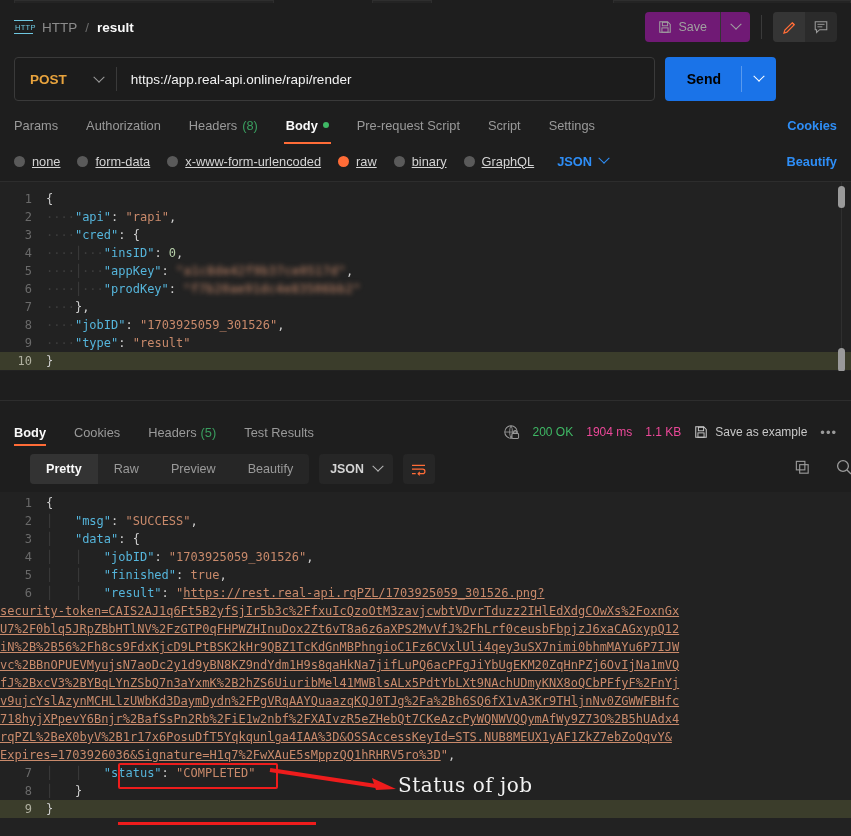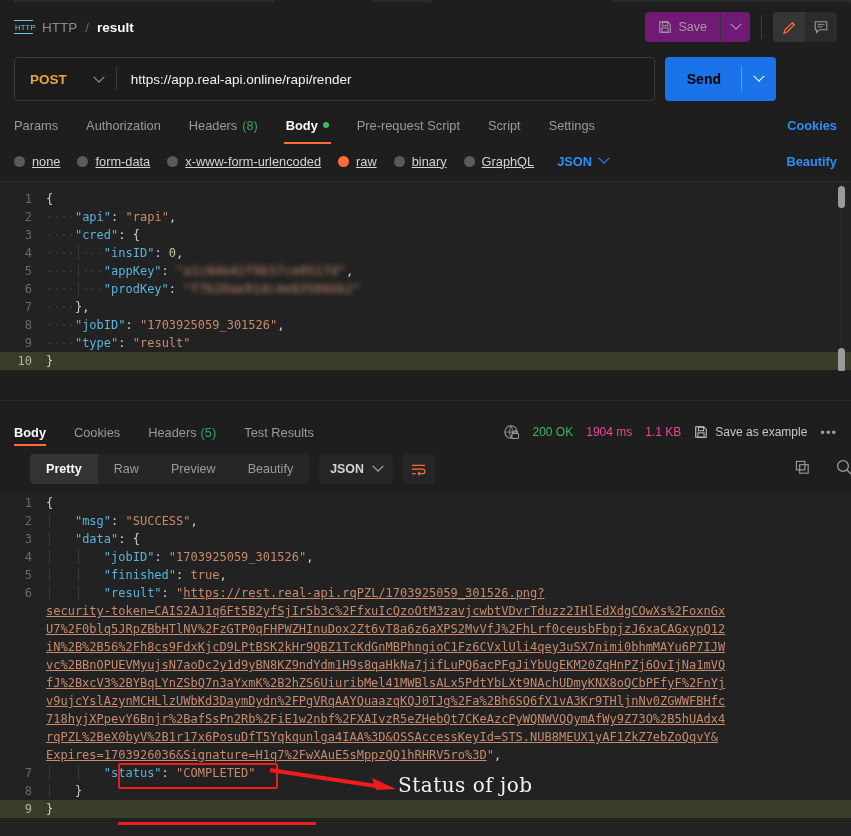--- a/index.html
+++ b/index.html
@@ -109,21 +109,21 @@
   .segs { display: flex; align-items: center; background: #262626; border-radius: 4px; height: 30px; overflow: hidden; }
   .seg { padding: 0 16px; height: 30px; display: flex; align-items: center; font-size: 12.6px; color: #9a9a9a; }
   .seg.active { background: #333333; color: #fafafa; font-weight: bold; }
   .fmtbox { display: flex; align-items: center; gap: 10px; background: #262626; border-radius: 4px; height: 30px; padding: 0 11px; font-size: 12.4px; color: #d4d4d4; font-weight: bold; }
   .wrapbtn { width: 32px; height: 30px; background: #262626; border-radius: 4px; display: flex; align-items: center; justify-content: center; }
   .resp-right { margin-left: auto; display: flex; align-items: center; gap: 24px; }
 
   #resp-editor { top: 492px; left: 0; width: 851px; height: 344px; border-top: none; }
   #resp-editor .code { padding-top: 2px; }
   .url-link { color: #c98a6b; text-decoration: underline; }
-  .wrapline { padding-left: 46px; }
+  .wrapline { }
 
   
   .annot-box { position: absolute; left: 118px; top: 763px; width: 160px; height: 26px; border: 2px solid #ee1c1c; border-radius: 2px; pointer-events: none; }
   .arrow { position: absolute; left: 268px; top: 766px; width: 130px; height: 26px; pointer-events: none; }
   .annot-text { position: absolute; left: 398px; top: 773px; font-family: "DejaVu Serif", serif; font-size: 20px; color: #f2f2f2; letter-spacing: .5px; }
   .redunder { position: absolute; left: 118px; top: 822px; width: 198px; height: 3px; background: #ee1c1c; }
 </style>
 </head>
 <body>
 

